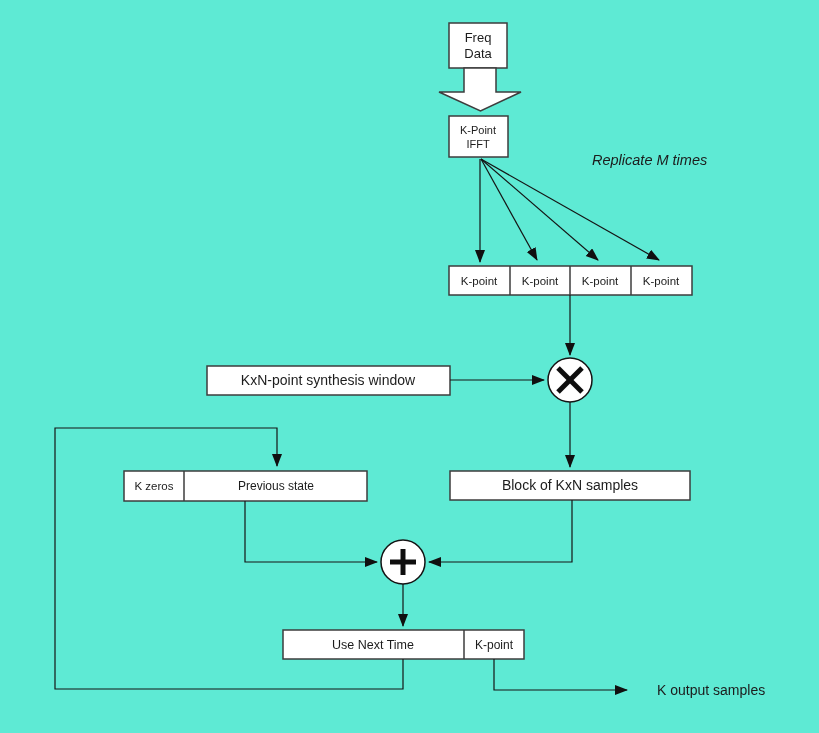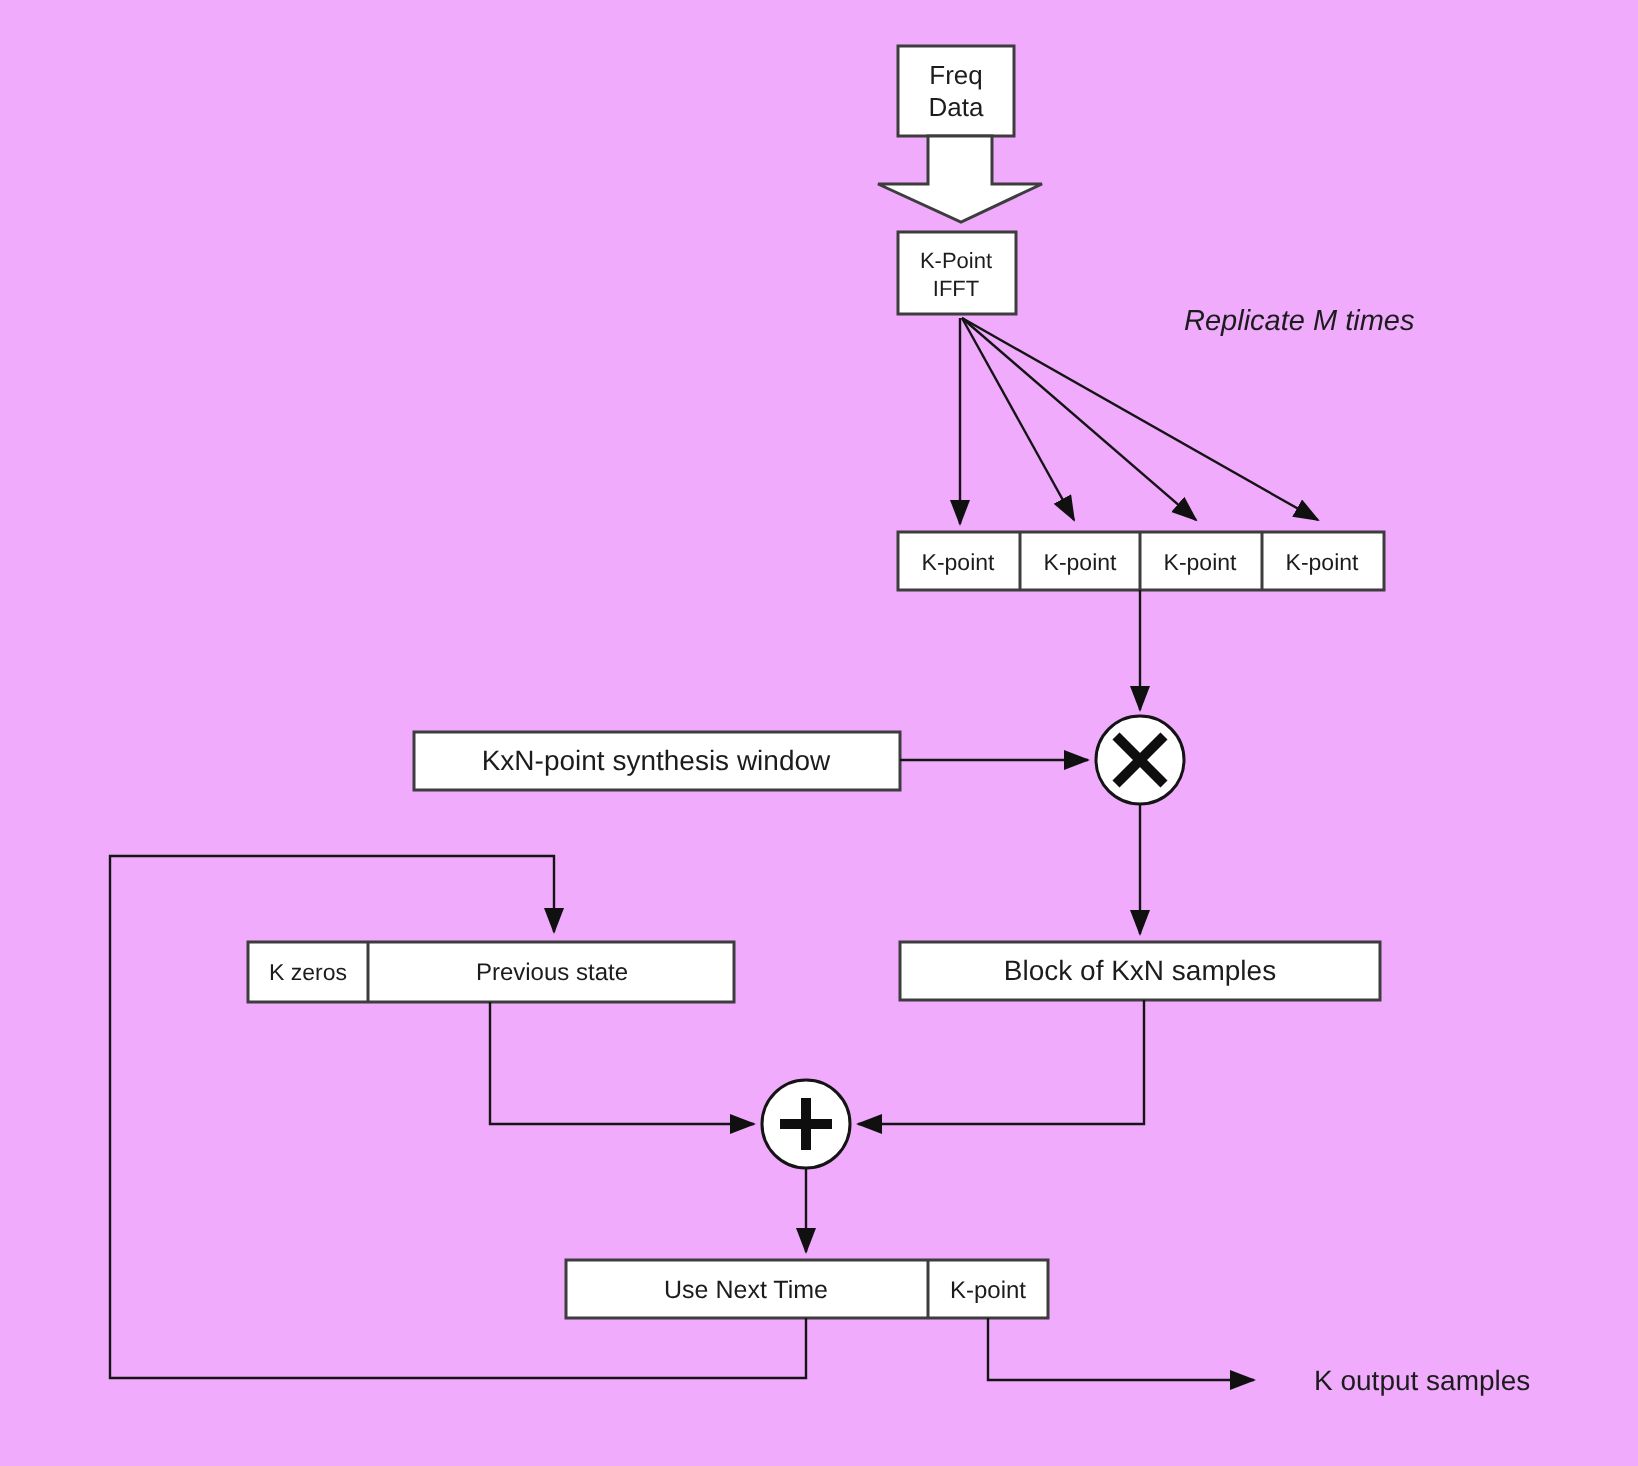--- a/index.html
+++ b/index.html
@@ -5,21 +5,21 @@
   html, body {
     margin: 0;
     padding: 0;
     background: #ffffff;
     font-family: "Liberation Sans", sans-serif;
   }
   .stage {
     position: relative;
     width: 819px;
     height: 733px;
-    background: #f0abfc;
+    background: #5eead4;
     overflow: hidden;
   }
   svg { display: block; }
   .box {
     fill: #ffffff;
     stroke: #3d3d3d;
     stroke-width: 1.5;
   }
   .divider {
     stroke: #3d3d3d;

